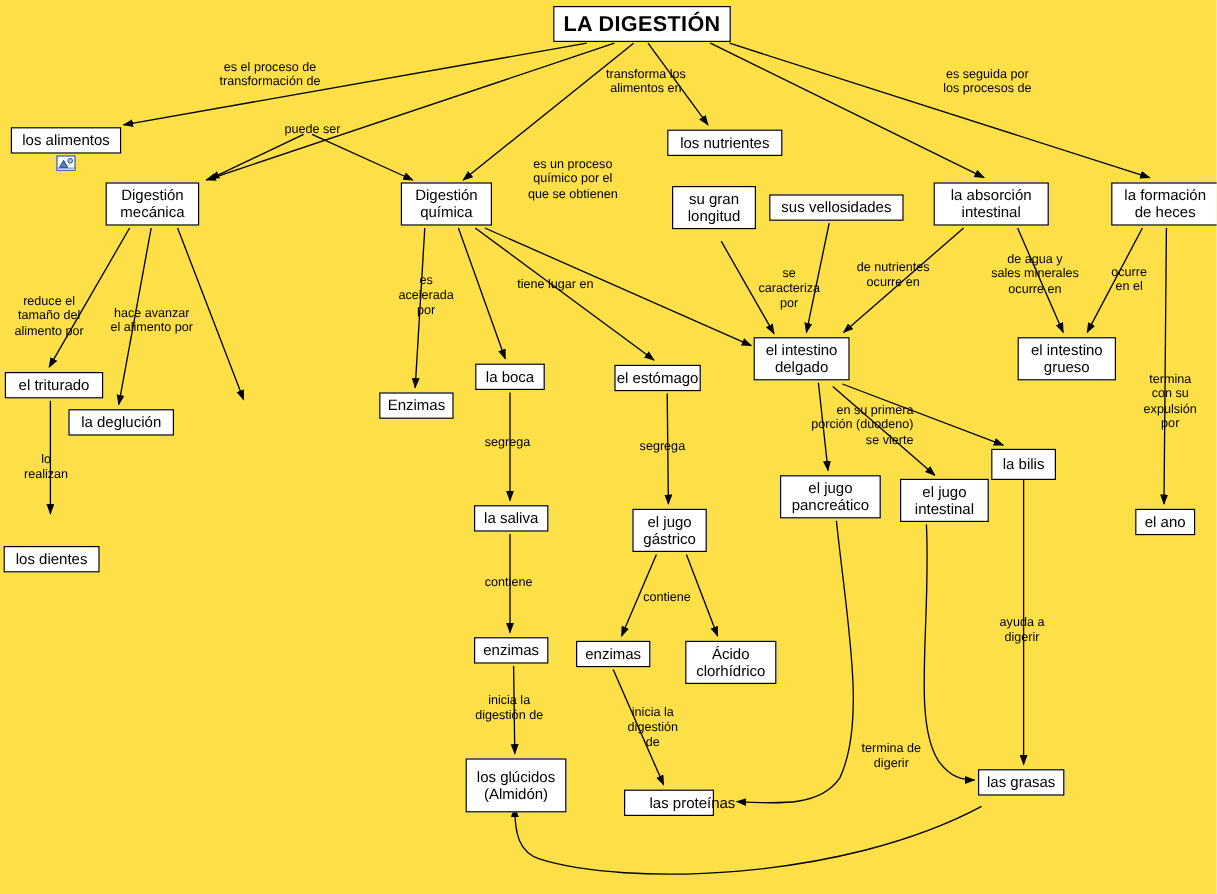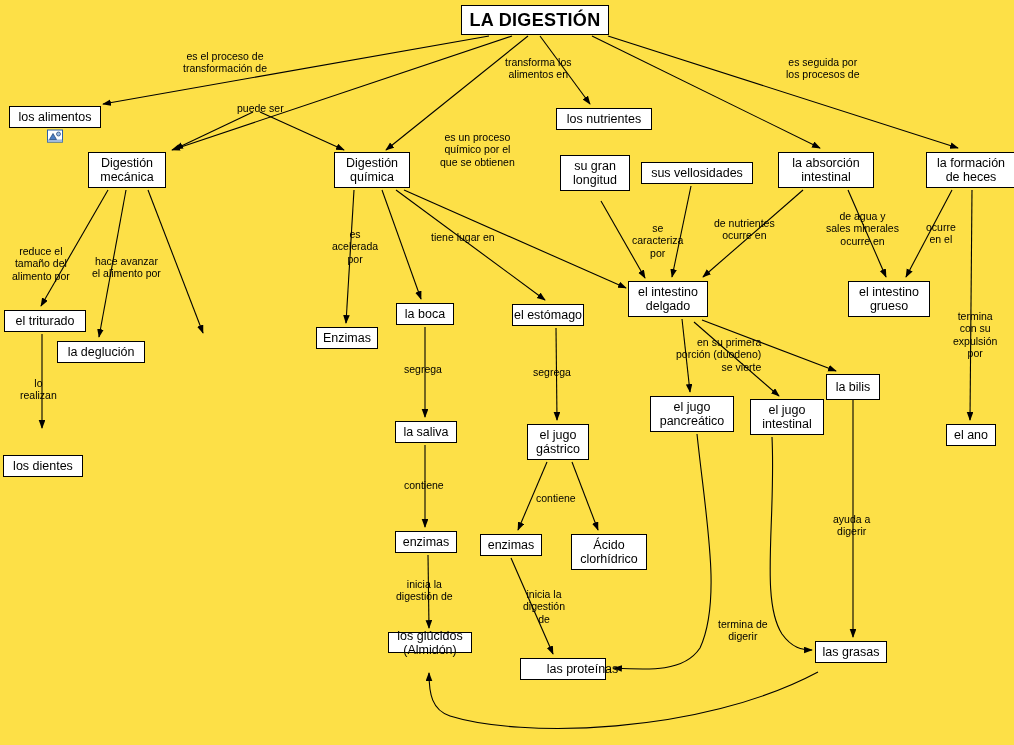--- a/index.html
+++ b/index.html
@@ -154,23 +154,23 @@
 gástrico</span></div>
   <div class="node" style="left:650px;top:396px;width:84px;height:36px;"><span>el jugo
 pancreático</span></div>
   <div class="node" style="left:750px;top:399px;width:74px;height:36px;"><span>el jugo
 intestinal</span></div>
   <div class="node" style="left:826px;top:374px;width:54px;height:26px;"><span>la bilis</span></div>
   <div class="node" style="left:395px;top:531px;width:62px;height:22px;"><span>enzimas</span></div>
   <div class="node" style="left:480px;top:534px;width:62px;height:22px;"><span>enzimas</span></div>
   <div class="node" style="left:571px;top:534px;width:76px;height:36px;"><span>Ácido
 clorhídrico</span></div>
-  <div class="node" style="left:388px;top:632px;width:84px;height:21px;"><span>los glúcidos
+  <div class="node" style="left:388px;top:632px;width:84px;height:45px;"><span>los glúcidos
 (Almidón)</span></div>
-  <div class="node" style="left:520px;top:658px;width:86px;height:22px;padding-left:44px;"><span>las proteínas</span></div>
+  <div class="node" style="left:520px;top:658px;width:75px;height:22px;padding-left:44px;"><span>las proteínas</span></div>
   <div class="node" style="left:815px;top:641px;width:72px;height:22px;"><span>las grasas</span></div>
 
   <div class="label" style="left:183px;top:50px;">es el proceso de
 transformación de</div>
   <div class="label" style="left:505px;top:56px;">transforma los
 alimentos en</div>
   <div class="label" style="left:786px;top:56px;">es seguida por
 los procesos de</div>
   <div class="label" style="left:237px;top:102px;">puede ser</div>
   <div class="label" style="left:440px;top:131px;">es un proceso

